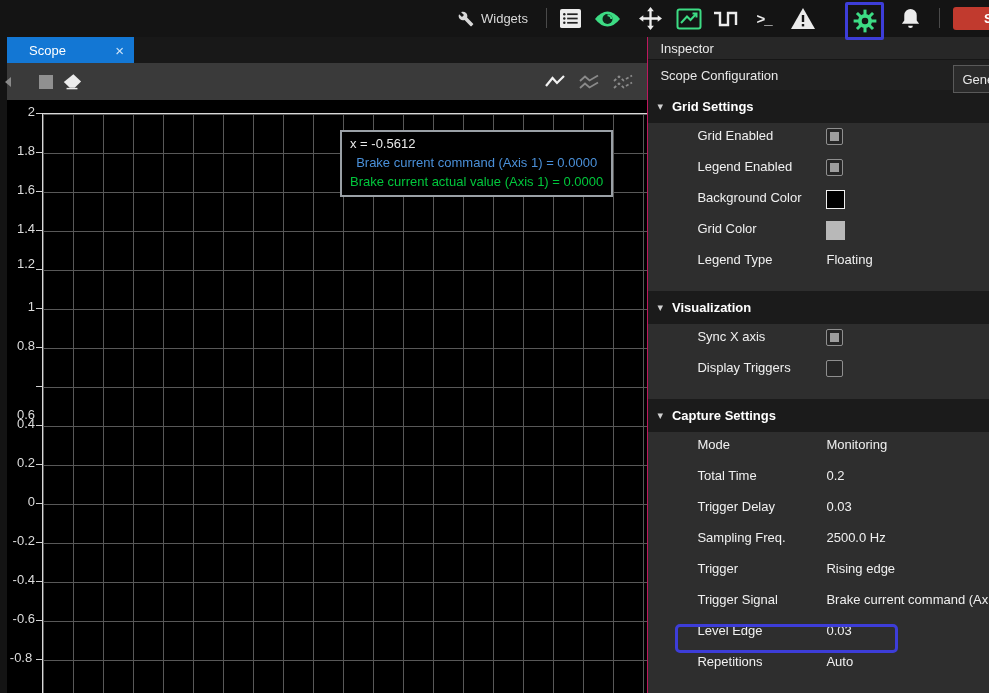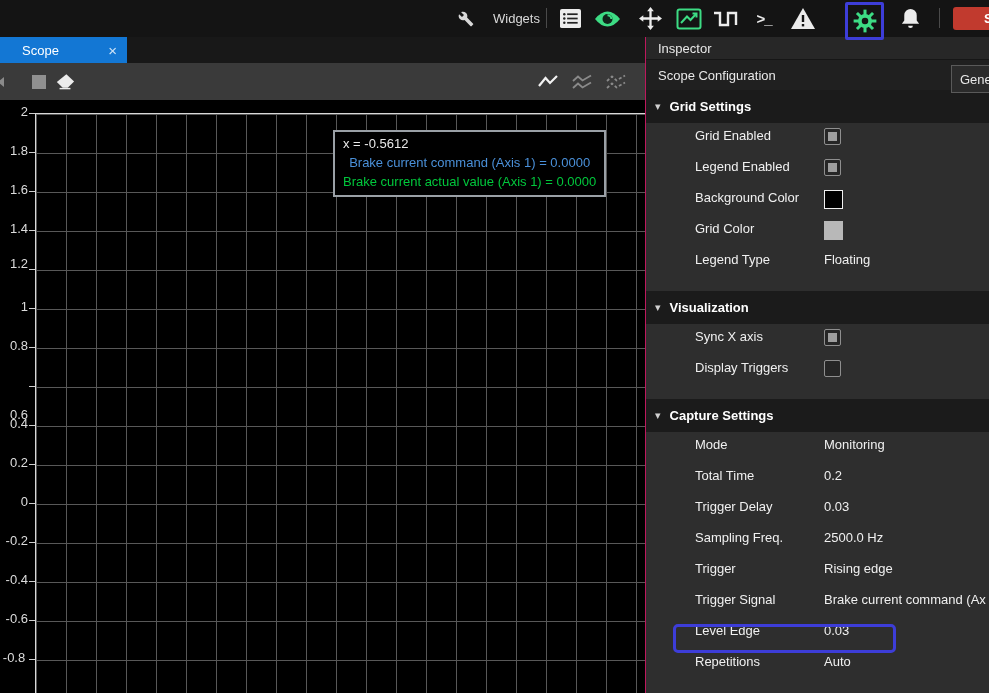--- a/index.html
+++ b/index.html
@@ -3,28 +3,28 @@
 <meta charset="utf-8">
 <style>
   * { margin:0; padding:0; box-sizing:border-box; }
   html,body { background:#141414; }
   body { font-family:"Liberation Sans", sans-serif; }
   .screen { position:relative; width:989px; height:693px; overflow:hidden; background:#141414; }
 
   
   .topbar { position:absolute; left:0; top:0; width:989px; height:37px; background:#141414; z-index:5; }
   .topbar .abs { position:absolute; top:0; height:37px; display:flex; align-items:center; }
-  .widgets-btn { gap:19px; color:#d9d9d9; font-size:13px; cursor:default; }
+  .widgets-btn { gap:7px; color:#d9d9d9; font-size:13px; cursor:default; }
   .tb-divider { width:1px; height:20px; background:#4a4a4a; top:8px !important; position:absolute; }
   .icon-btn { width:28px; justify-content:center; }
   .gear-hl { position:absolute; left:845px; top:2px; width:39px; height:38px; border:3px solid #3d3dd8; border-radius:2px; display:flex; align-items:center; justify-content:center; z-index:6; }
   .stop-btn { position:absolute; left:953px; top:7px; width:80px; height:23px; background:#c13a2e; border:none; border-radius:3px; color:#fff; font-size:13px; font-weight:bold; text-align:left; padding-left:31px; }
 
   
-  .main { position:absolute; left:0; top:37px; width:989px; height:656px; display:flex; }
+  .main { position:absolute; left:0; top:37px; width:989px; height:656px; display:flex;padding-left:7px; }
   .left-col { width:645px; display:flex; flex-direction:column; }
 
   
   .tabbar { height:26px; background:#181818; position:relative; }
   .tab-scope { position:absolute; left:0; top:0; width:127px; height:26px; background:#1377d4; color:#fff; font-size:13px; display:flex; align-items:center; padding:0 10px 0 22px; }
   .tab-close { margin-left:auto; font-size:15px; color:#cfe4f7; line-height:1; cursor:default; }
 
   
   .scope-toolbar { height:37px; background:#3a3a3a; position:relative; }
   .scope-toolbar .abs { position:absolute; top:0; height:37px; display:flex; align-items:center; }

